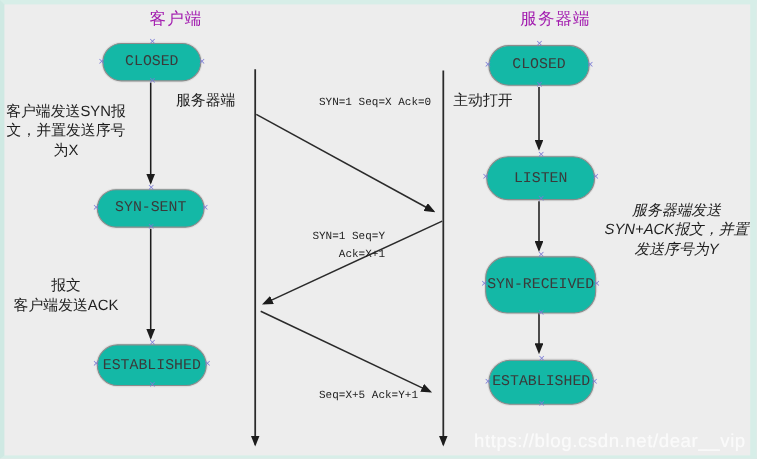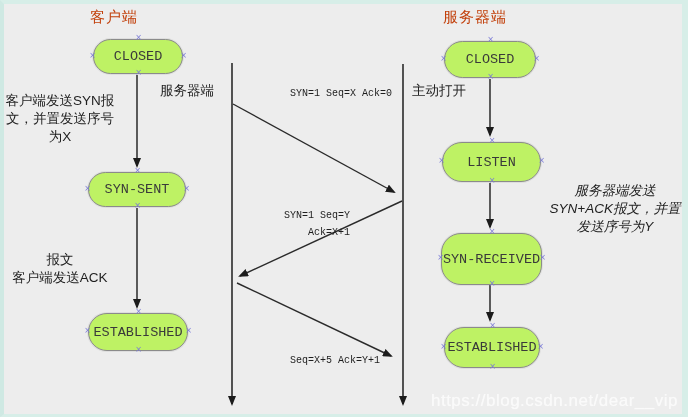--- a/index.html
+++ b/index.html
@@ -11,25 +11,25 @@
     border-top:4px solid #d7eee8;
     border-right:6px solid #d7eee8;
     border-bottom:3px solid #d7eee8;
     border-left:4px solid #cfe9e3;
     overflow:hidden;
     font-family:"Liberation Sans", sans-serif;
     color:#222;
   }
   .abs{position:absolute;}
   .col-title{
-    font-size:15px;color:#c2410c;text-align:left;letter-spacing:1px;
+    font-size:15px;color:#a21caf;text-align:right;letter-spacing:1px;
   }
   .state-box{
     position:absolute;
-    background:#bef264;
+    background:#14b8a6;
     border:1.6px solid #8b8b8b;
     border-radius:20px;
     box-shadow:0 0 0 1px rgba(140,140,140,0.15);
     display:flex;align-items:center;justify-content:center;
     box-sizing:border-box;
   }
   .state-label{
     font-family:"Liberation Mono","DejaVu Sans Mono",monospace;
     font-size:13.5px;color:#3a3a3a;letter-spacing:0px;white-space:nowrap;
   }

